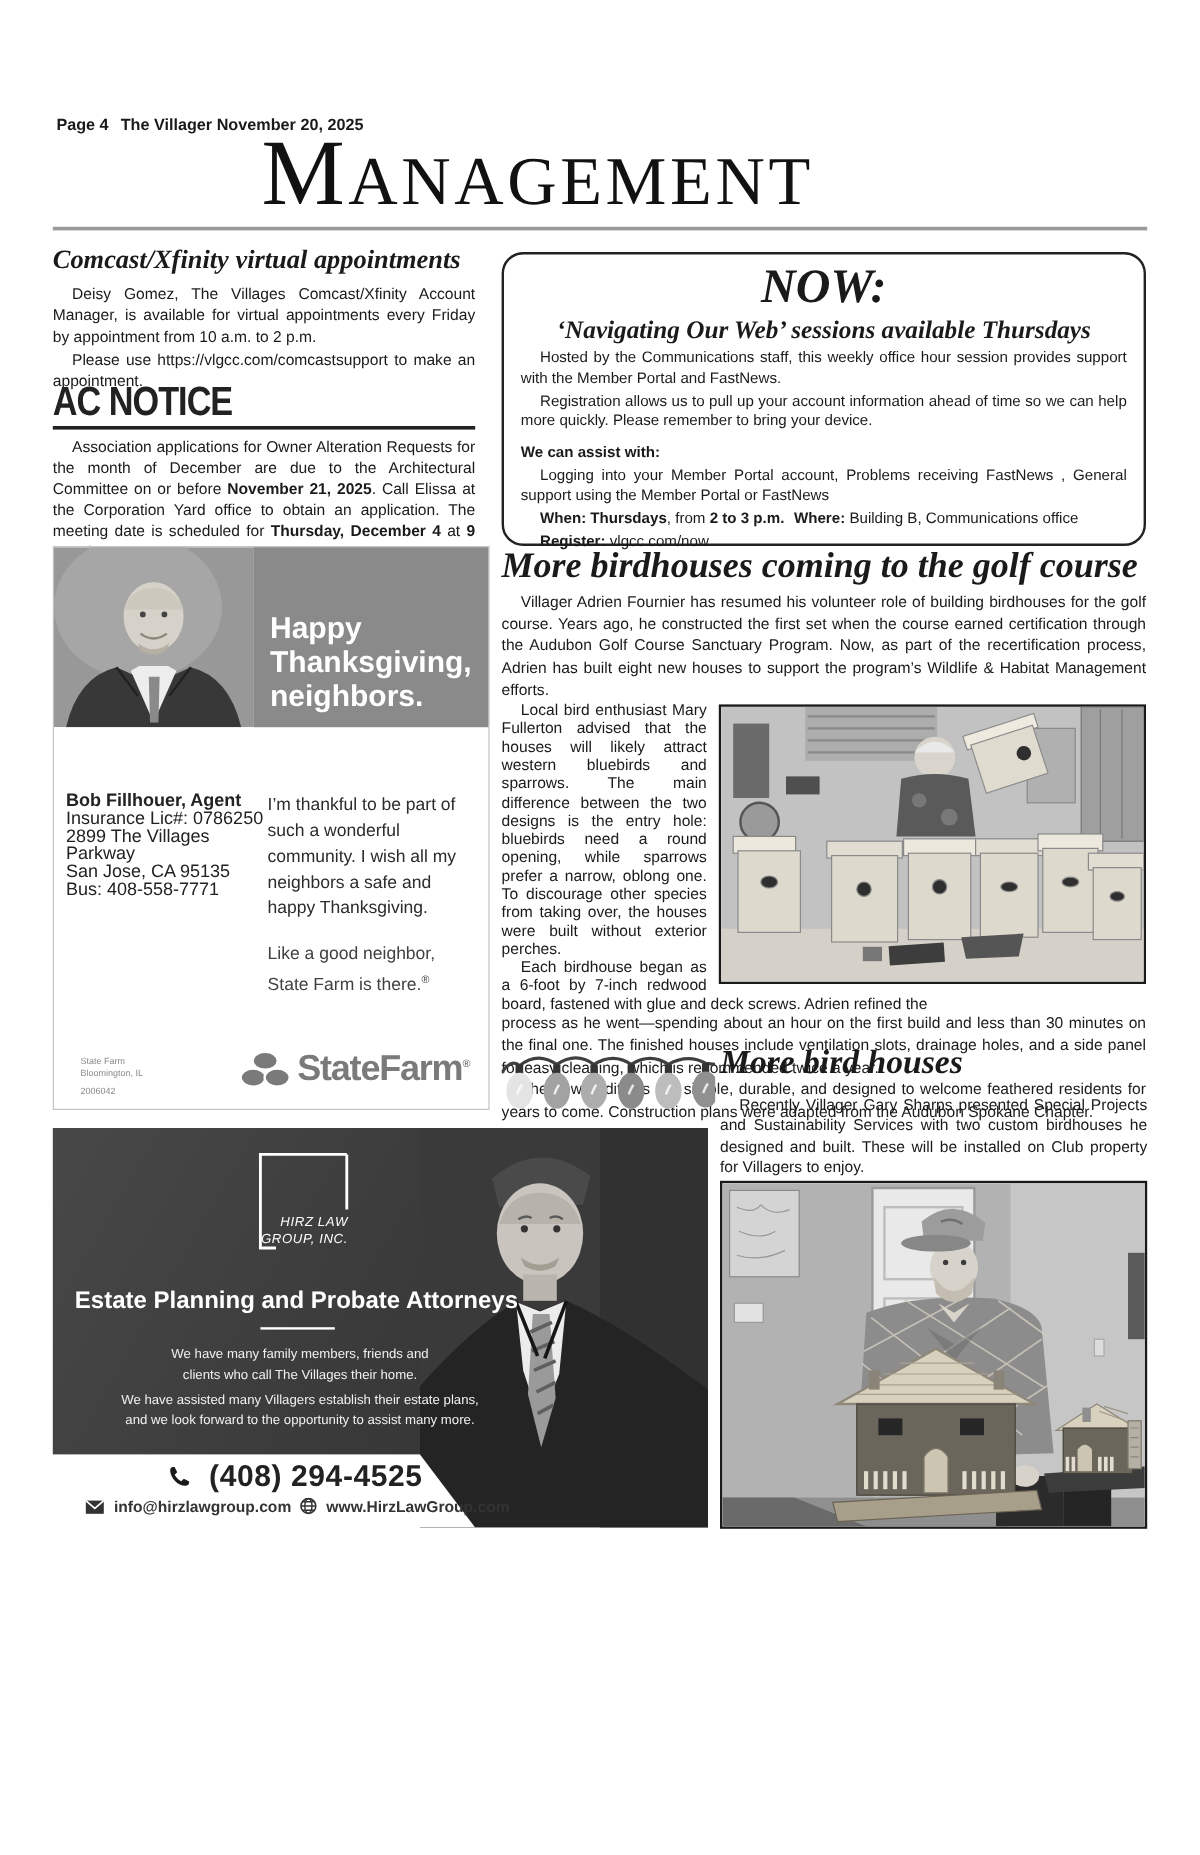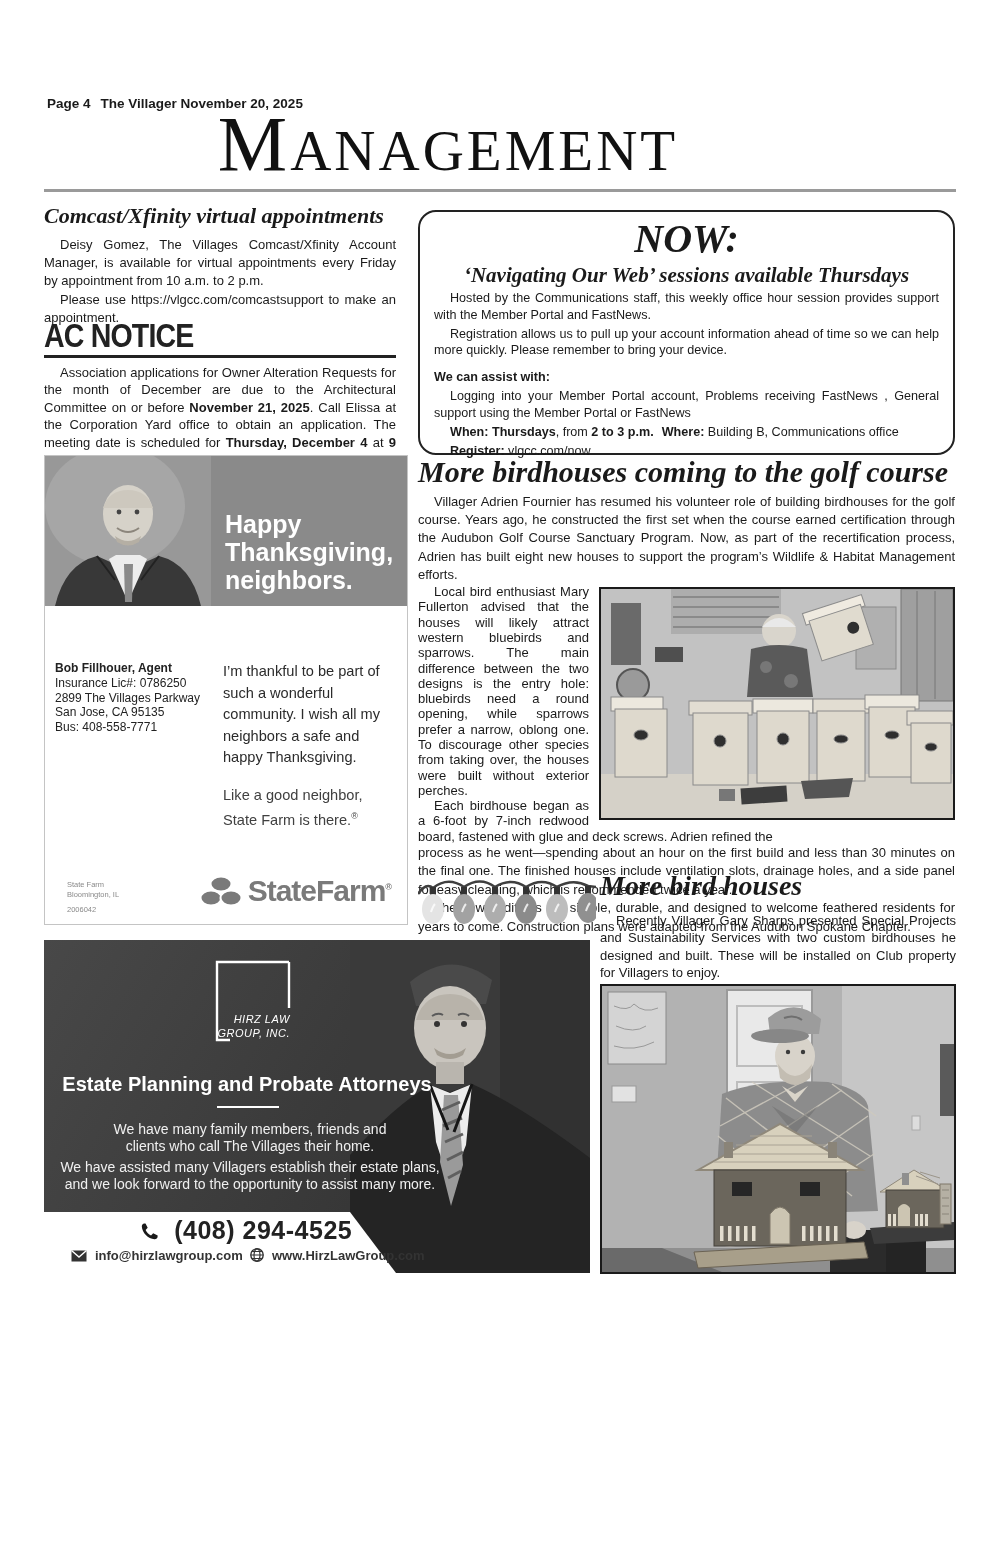--- a/index.html
+++ b/index.html
@@ -54,21 +54,21 @@
   .mbh-body{left:600px;top:912px;width:356px;font-size:13px;line-height:17.4px;}
   .photo2{left:600px;top:984px;width:352px;height:286px;border:2px solid #1a1a1a;}
 
   
   .sfad{left:44px;top:455px;width:364px;height:470px;border:1px solid #c4c4c4;box-sizing:border-box;background:#fff;}
   .sf-top{display:flex;height:150px;}
   .sf-photo{width:166px;height:150px;}
   .sf-panel{flex:1;background:#8a8a8a;color:#fff;padding:54px 0 0 14px;box-sizing:border-box;
             font-weight:bold;font-size:25px;line-height:28px;}
   .sf-info{position:absolute;left:10px;top:205px;right:6px;display:flex;}
-  .sf-agent{width:168px;font-size:12px;line-height:14.8px;color:#222;}
+  .sf-agent{width:168px;font-size:15px;line-height:14.8px;color:#222;}
   .sf-agent .nm{font-weight:bold;}
   .sf-msg{flex:1;font-size:14.6px;line-height:21.5px;color:#2b2b2b;}
   .sf-tag{margin-top:16px;color:#404040;}
   .sf-corp{position:absolute;left:22px;top:424px;font-size:7.5px;line-height:9.5px;color:#8a8a8a;}
   .sf-corp .code{display:block;margin-top:6px;}
   .sf-logo{position:absolute;right:16px;top:418px;display:flex;align-items:center;color:#7a7a7a;}
   .sf-logo-text{font-size:30px;font-weight:bold;letter-spacing:-1px;margin-left:4px;}
   .sf-logo sup{font-size:9px;}
 
   
@@ -76,21 +76,21 @@
   .hirz-dark{position:absolute;left:0;top:0;width:546px;height:272px;
              background:linear-gradient(120deg,#484848,#2e2e2e);}
   .hirz-photo{position:absolute;right:0;top:0;width:240px;height:333px;}
   .hirz-logo{position:absolute;left:148px;top:20px;width:112px;height:82px;color:#fff;}
   .hirz-logo-text{position:absolute;right:14px;bottom:2px;text-align:right;font-size:11px;
                   line-height:13.5px;letter-spacing:.5px;font-style:italic;}
   .hirz-head{position:absolute;left:0;top:133px;width:406px;text-align:center;color:#fff;
              font-weight:bold;font-size:20px;}
   .hirz-rule{position:absolute;left:173px;top:166px;width:62px;height:2px;background:#fff;}
   .hirz-p{position:absolute;left:8px;width:396px;text-align:center;color:#f0f0f0;
-          font-size:14px;line-height:16.5px;}
+          font-size:11px;line-height:16.5px;}
   .hirz-p1{top:181px;} .hirz-p2{top:219px;}
   .hirz-contact{position:absolute;left:0;top:276px;width:404px;text-align:center;color:#222;}
   .hirz-phone{font-size:25px;font-weight:bold;letter-spacing:.5px;}
   .hirz-phone svg{vertical-align:-2px;margin-right:8px;}
   .hirz-mail{font-size:13px;font-weight:bold;margin-top:3px;color:#333;}
   .hirz-mail svg{vertical-align:-2px;margin:0 4px;}
   .sp8{display:inline-block;width:8px;}
 </style>
 </head>
 <body>

